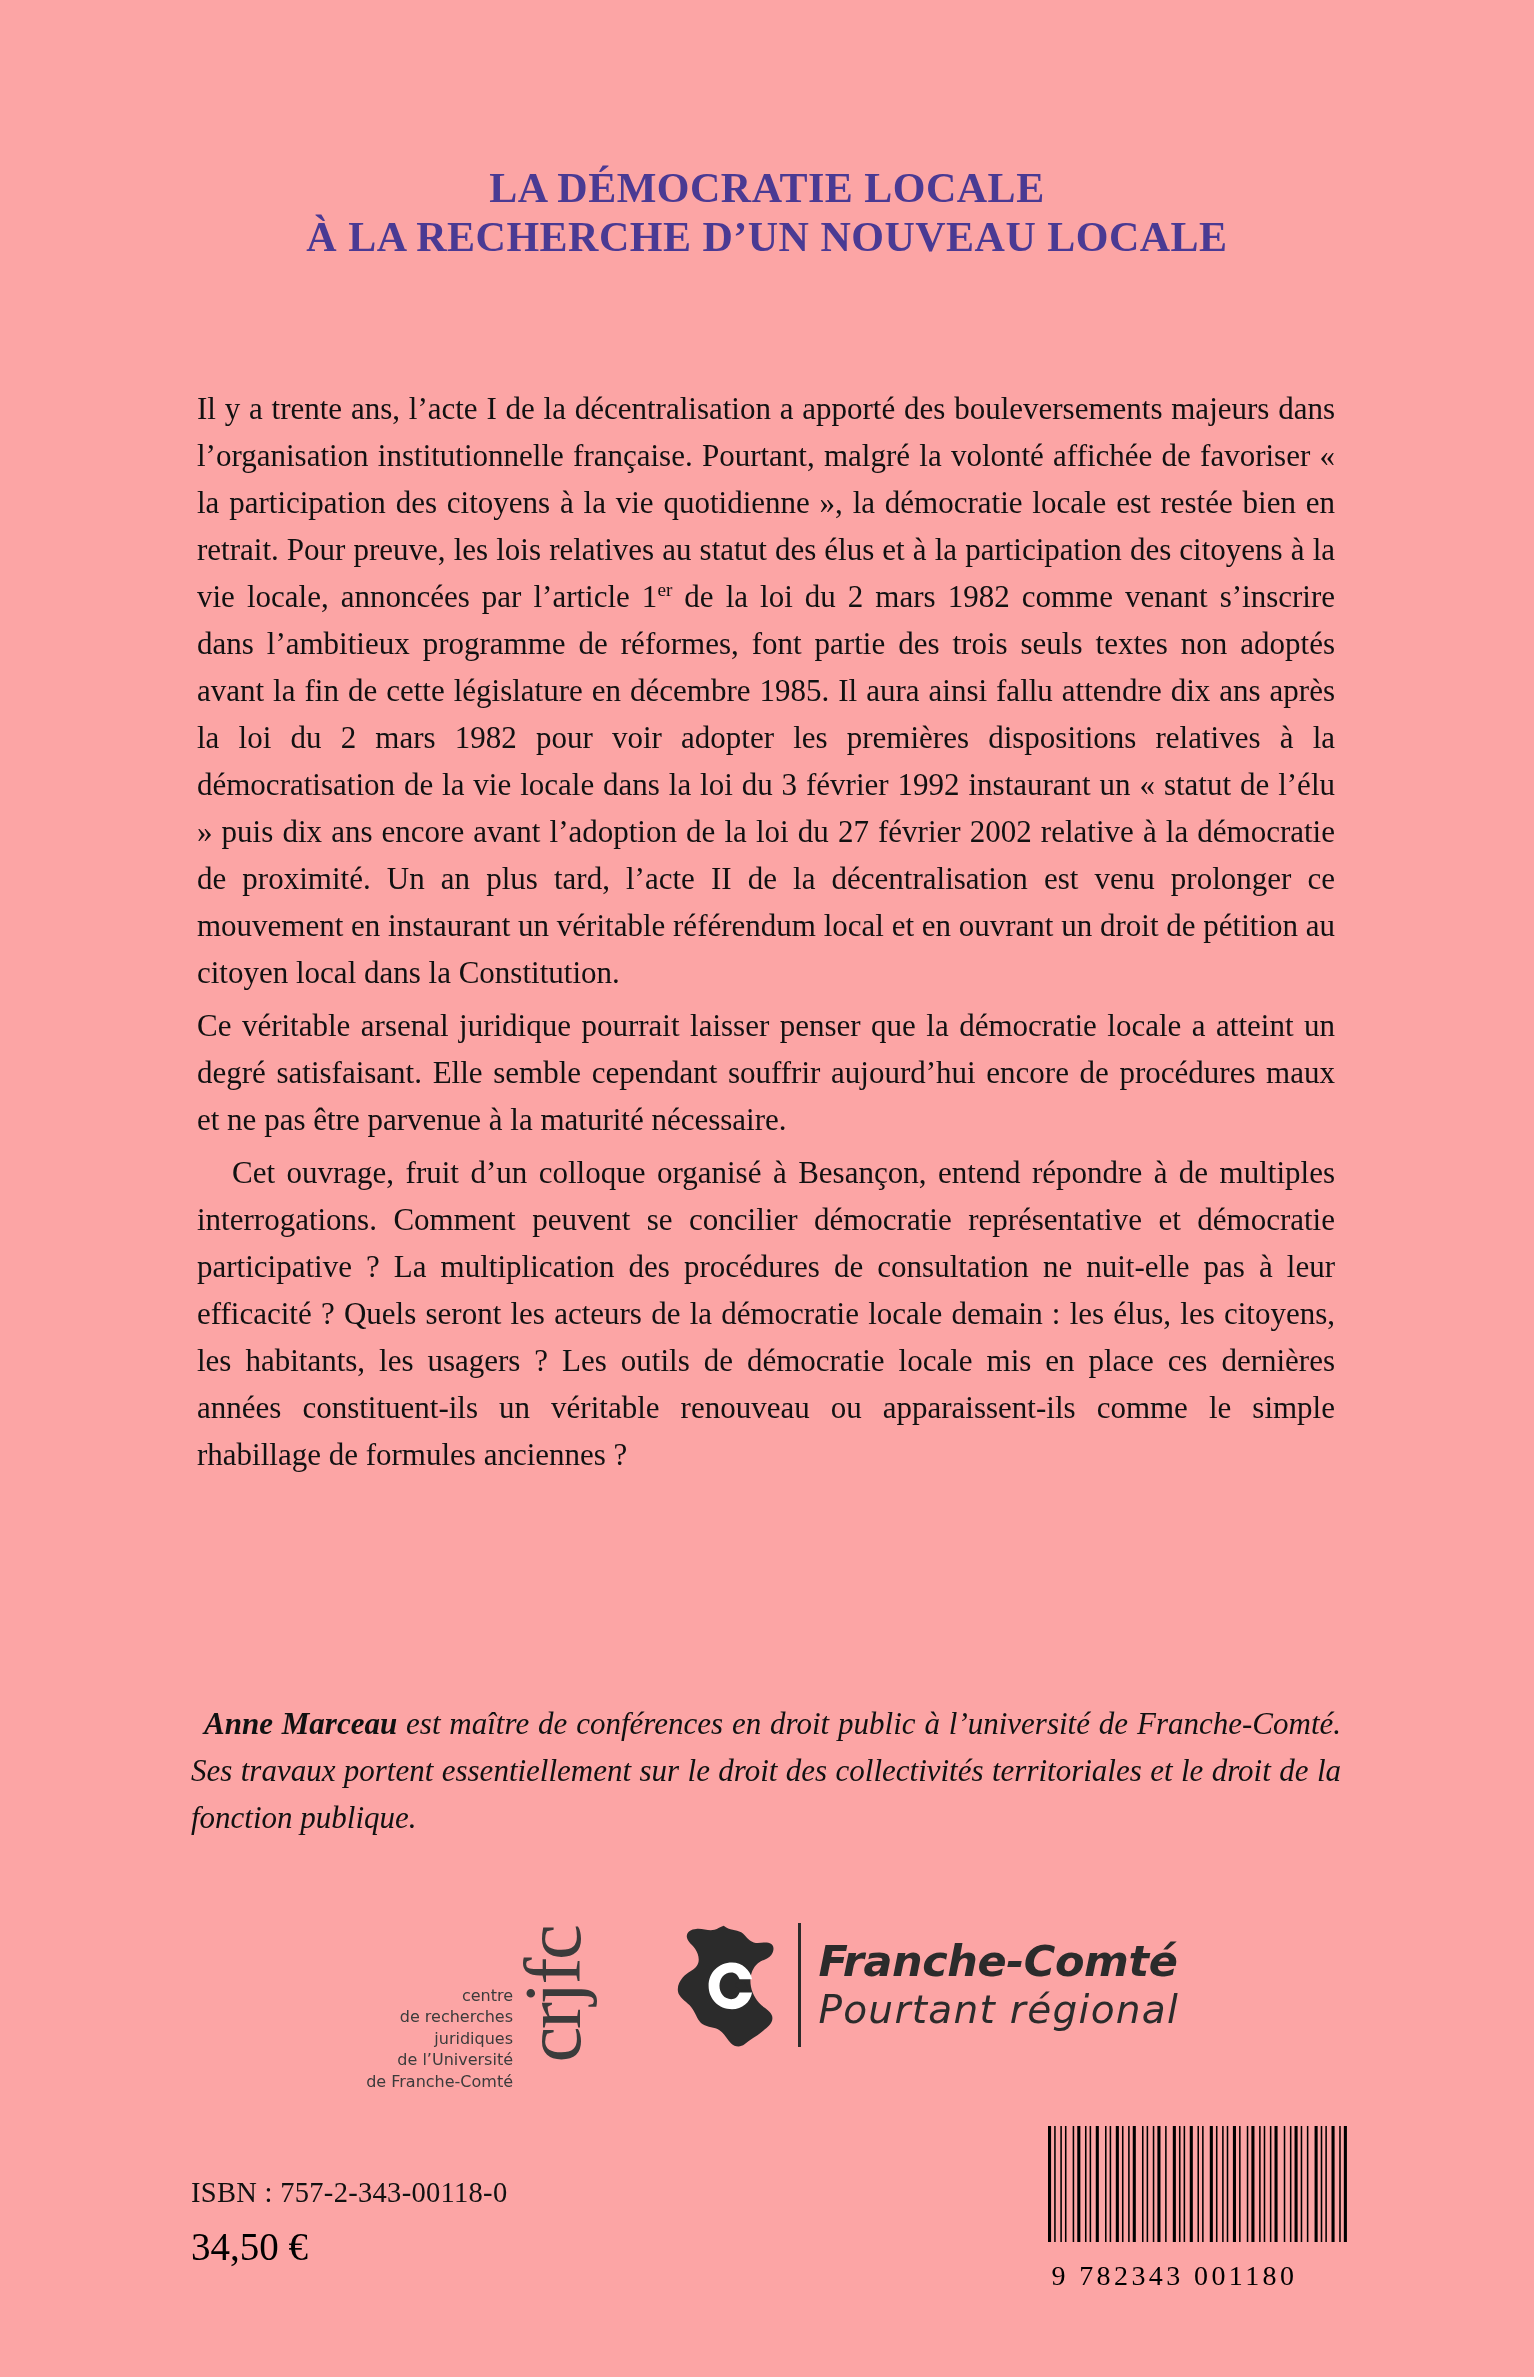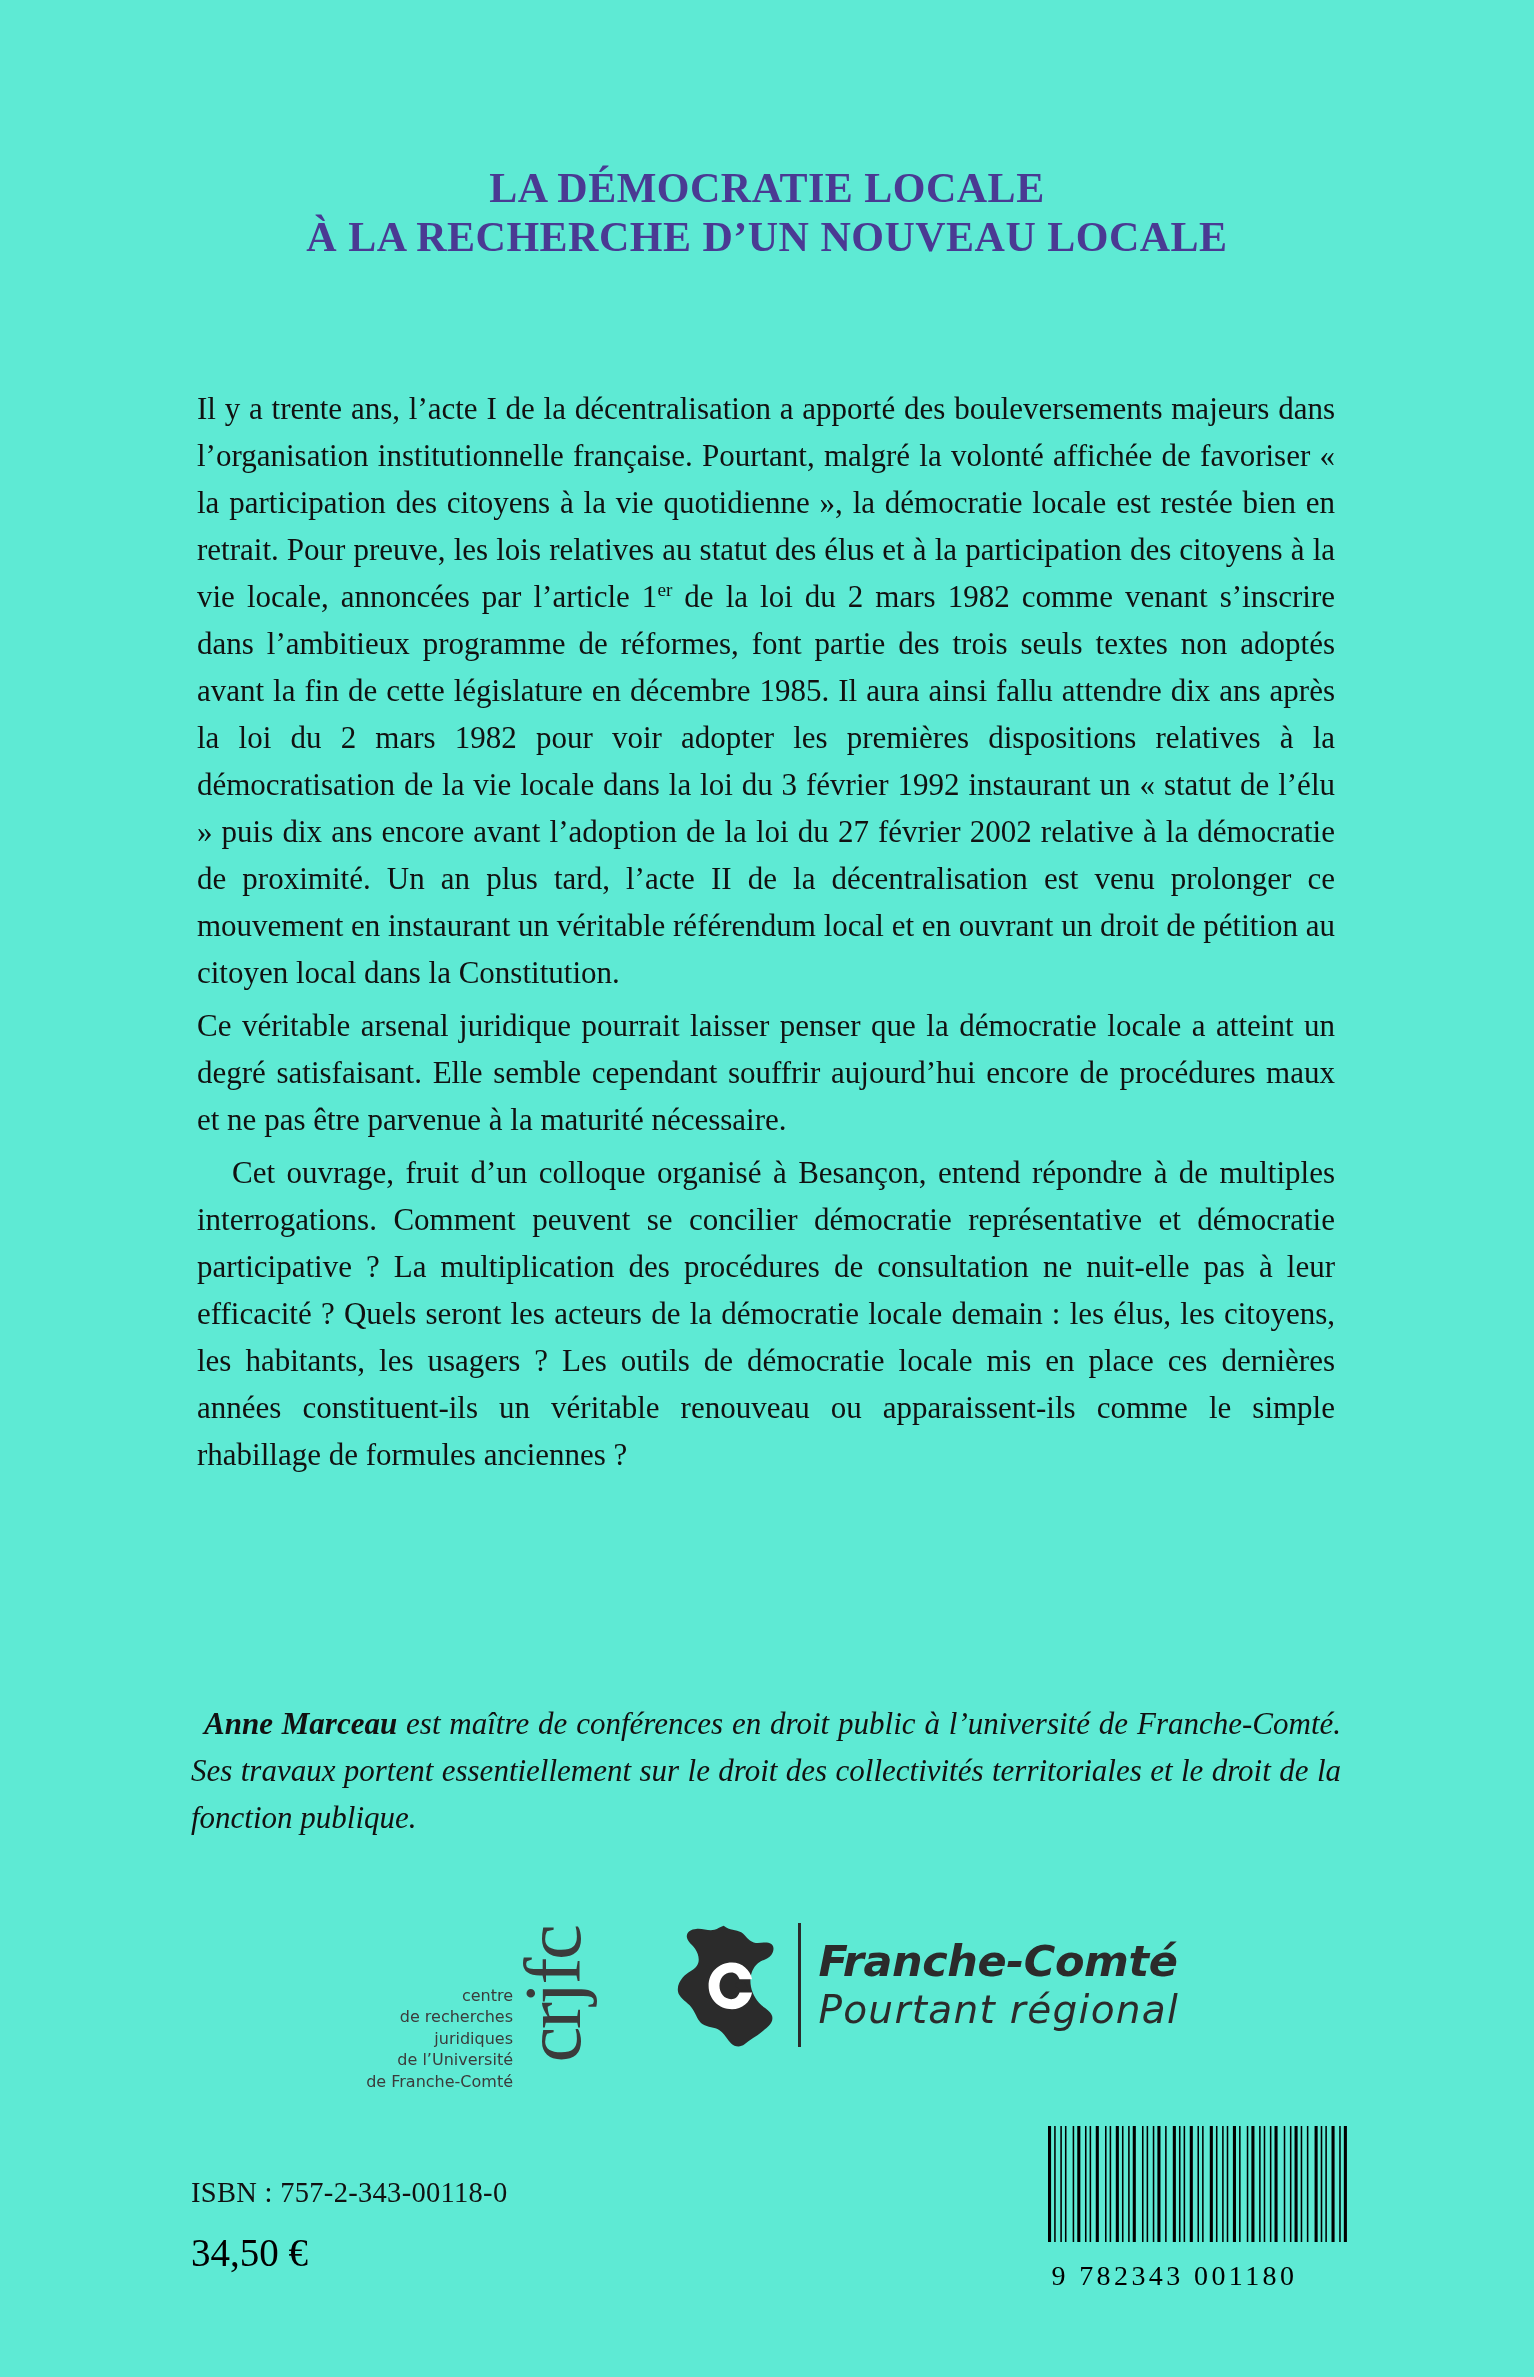--- a/index.html
+++ b/index.html
@@ -12,21 +12,21 @@
     height: 2377px;
     position: relative;
     font-family: "Liberation Serif", "DejaVu Serif", serif;
     color: #000000;
     overflow: hidden;
   }
 
   .page {
     position: absolute;
     inset: 0;
-    background: #5eead4;
+    background: #fca5a5;
   }
 
   
   .title-block {
     position: absolute;
     left: 0;
     right: 0;
     top: 164px;
     text-align: center;
   }
@@ -188,21 +188,21 @@
   .isbn {
     font-size: 28.5px;
     line-height: 37px;
     letter-spacing: 0.3px;
     color: #111111;
     white-space: nowrap;
   }
   .price {
     font-size: 39px;
     line-height: 49px;
-    margin-top: 17px;
+    margin-top: 11px;
     color: #000000;
     white-space: nowrap;
   }
 
   
   .barcode-block {
     position: absolute;
     left: 1048px;
     top: 2126px;
     width: 302px;

